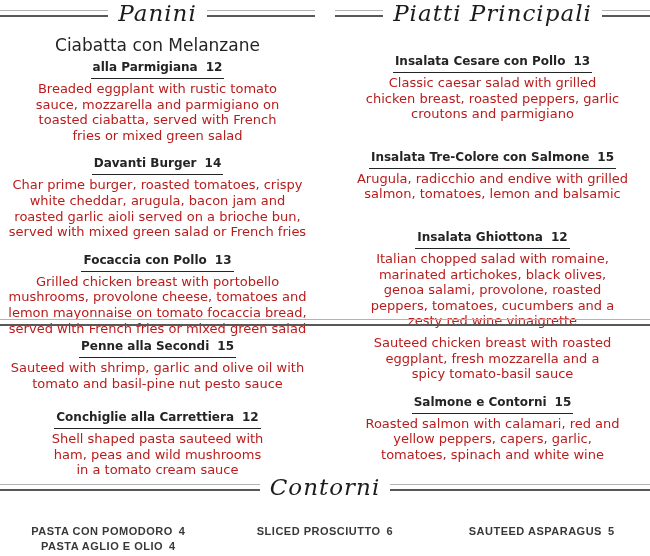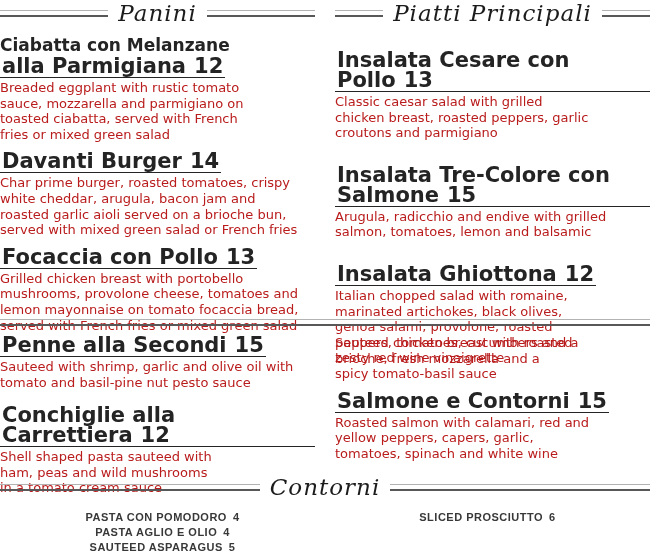--- a/index.html
+++ b/index.html
@@ -29,58 +29,58 @@
     font-style:italic;
     font-weight:normal;
     font-size:23px;
     letter-spacing:1px;
     color:#1c1c1c;
     white-space:nowrap;
   }
 
   
   .row { display:flex; gap:20px; }
-  .col { flex:1 1 0; min-width:0; text-align:left; }
+  .col { flex:1 1 0; min-width:0; text-align:center; }
   .top-row { height:319px; }
   .mid-row { height:145px; margin-top:2px; }
 
   
   .dish { margin-top:9px; }
   .top-row .col-right .dish { margin-top:24px; }
   .top-row .col-right .dish:first-of-type { margin-top:8px; }
   .top-row .col-left  .dish:first-of-type { margin-top:5px; }
   .mid-row .dish:first-child { margin-top:7px; }
   .mid-row .col-left .dish + .dish { margin-top:15px; }
   .mid-row .col-right .dish + .dish { margin-top:9px; }
 
   .dish-pretitle {
-    font-size:17px; font-weight:bold; line-height:21px; color:#242424;
+    font-size:17px; font-weight:normal; line-height:21px; color:#242424;
   }
   .dish-pretitle:empty { display:none; }
   .dish-title {
     display:inline-block;
     margin:0;
-    font-size:21px; font-weight:bold; line-height:20px; color:#242424;
+    font-size:12px; font-weight:bold; line-height:20px; color:#242424;
     border-bottom:1.5px solid #242424;
     padding:0 2px 1px 2px;
   }
   .dish-title .price { margin-left:8px; }
   .dish-desc {
     margin:2px 0 0 0;
     font-size:13px; line-height:15.6px;
     color:#b91c1c;
     white-space:pre-line;
   }
 
   
   .contorni-band { margin-top:1px; }
   .sides {
     display:grid;
-    grid-template-columns:1fr 1fr;
-    margin-top:10px;
+    grid-template-columns:1fr 1fr 1fr;
+    margin-top:24px;
   }
   .side-col { list-style:none; margin:0; padding:0; text-align:center; }
   .side-item {
     font-family:"Liberation Sans", sans-serif;
     font-weight:bold;
     font-size:11px;
     letter-spacing:0.5px;
     line-height:15px;
     color:#383838;
   }
@@ -173,21 +173,21 @@
         <h3 class="dish-title"><span>Conchiglie alla Carrettiera</span><span class="price">12</span></h3>
         <p class="dish-desc">Shell shaped pasta sauteed with
 ham, peas and wild mushrooms
 in a tomato cream sauce</p>
       </div>
     </div>
 
     <div class="col col-right">
       <div class="dish">
         <p class="dish-desc">Sauteed chicken breast with roasted
-brioche, fresh mozzarella and a
+eggplant, fresh mozzarella and a
 spicy tomato-basil sauce</p>
       </div>
       <div class="dish">
         <h3 class="dish-title"><span>Salmone e Contorni</span><span class="price">15</span></h3>
         <p class="dish-desc">Roasted salmon with calamari, red and
 yellow peppers, capers, garlic,
 tomatoes, spinach and white wine</p>
       </div>
     </div>
   </div>

